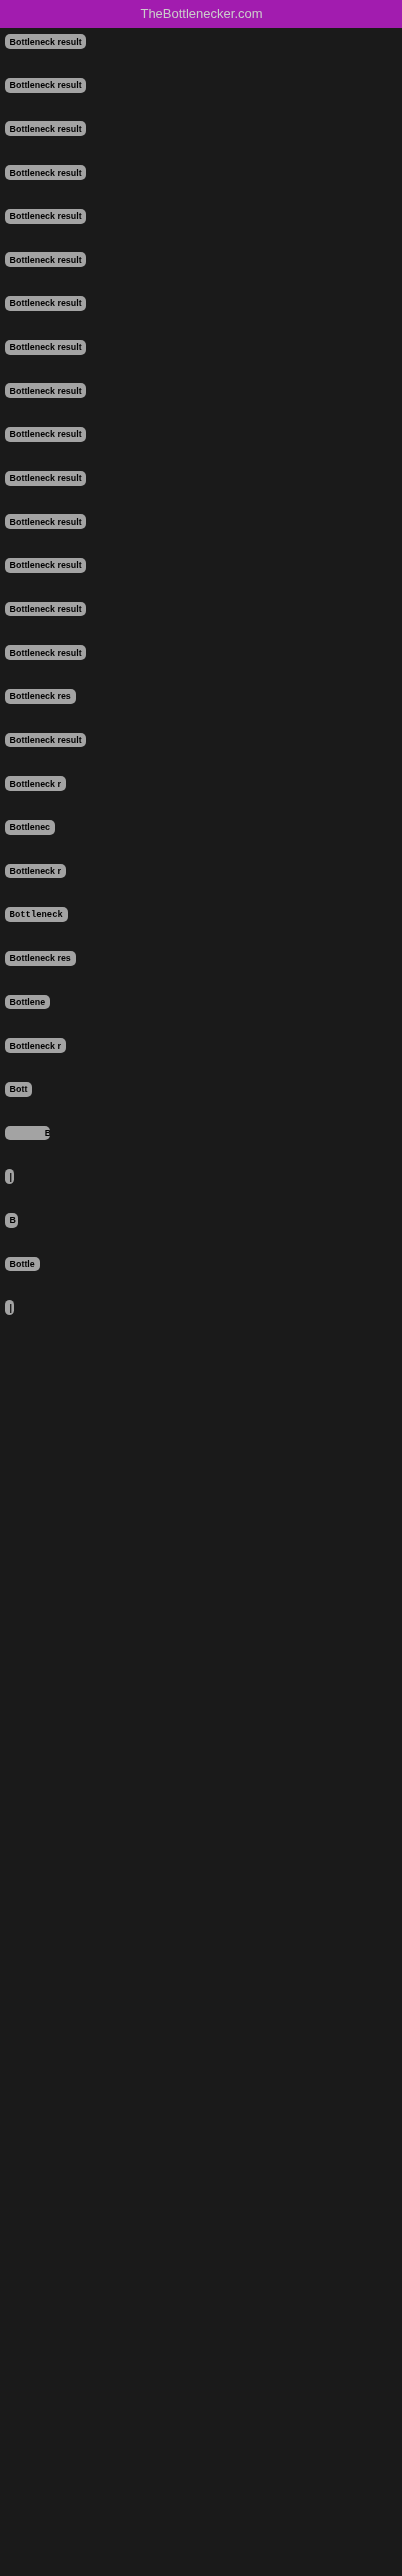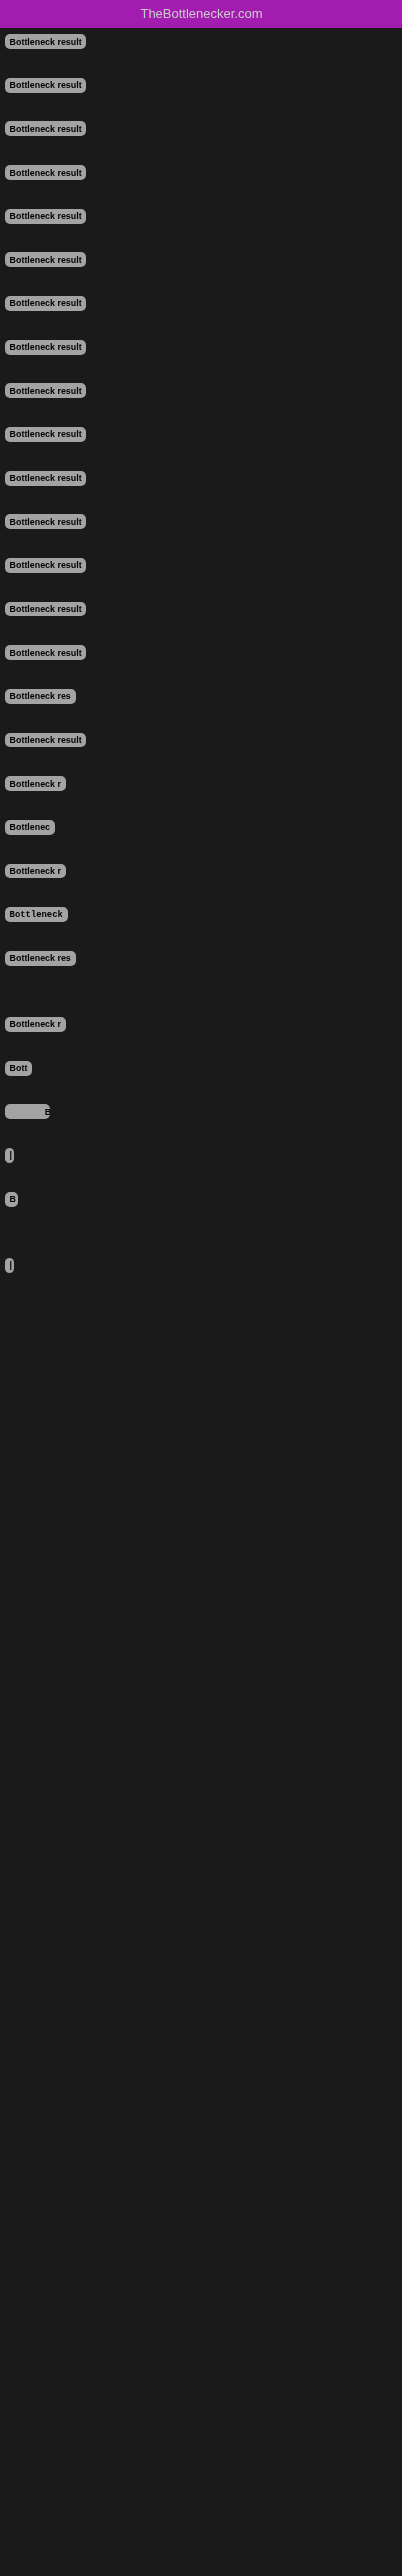--- a/index.html
+++ b/index.html
@@ -136,20 +136,23 @@
     </div>
     <div style="height: 22.5px;"></div>
     <div class="bottleneck-item">
       <span class="bottleneck-badge" style="max-width: 66px; font-family: Liberation Mono, monospace;">Bottleneck</span>
     </div>
     <div style="height: 22.5px;"></div>
     <div class="bottleneck-item">
       <span class="bottleneck-badge" style="max-width: 89px;">Bottleneck res</span>
     </div>
     <div style="height: 22.5px;"></div>
+    <div class="bottleneck-item">
+      <span class="bottleneck-badge" style="max-width: 58px;">Bottlene</span>
+    </div>
     <div style="height: 22.5px;"></div>
     <div class="bottleneck-item">
       <span class="bottleneck-badge" style="max-width: 76px;">Bottleneck r</span>
     </div>
     <div style="height: 22.5px;"></div>
     <div class="bottleneck-item">
       <span class="bottleneck-badge" style="max-width: 36px; text-align: right;">Bott</span>
     </div>
     <div style="height: 22.5px;"></div>
     <div class="bottleneck-item">
@@ -157,19 +160,22 @@
     </div>
     <div style="height: 22.5px;"></div>
     <div class="bottleneck-item">
       <span class="bottleneck-badge" style="max-width: 8px;">|</span>
     </div>
     <div style="height: 22.5px;"></div>
     <div class="bottleneck-item">
       <span class="bottleneck-badge" style="max-width: 13px;">B</span>
     </div>
     <div style="height: 22.5px;"></div>
+    <div class="bottleneck-item">
+      <span class="bottleneck-badge" style="max-width: 40px;">Bottle</span>
+    </div>
     <div style="height: 22.5px;"></div>
     <div class="bottleneck-item">
       <span class="bottleneck-badge" style="max-width: 6.4px;">|</span>
     </div>
     <div style="height: 22.5px;"></div>
   </div>
 
 
 </body></html>

